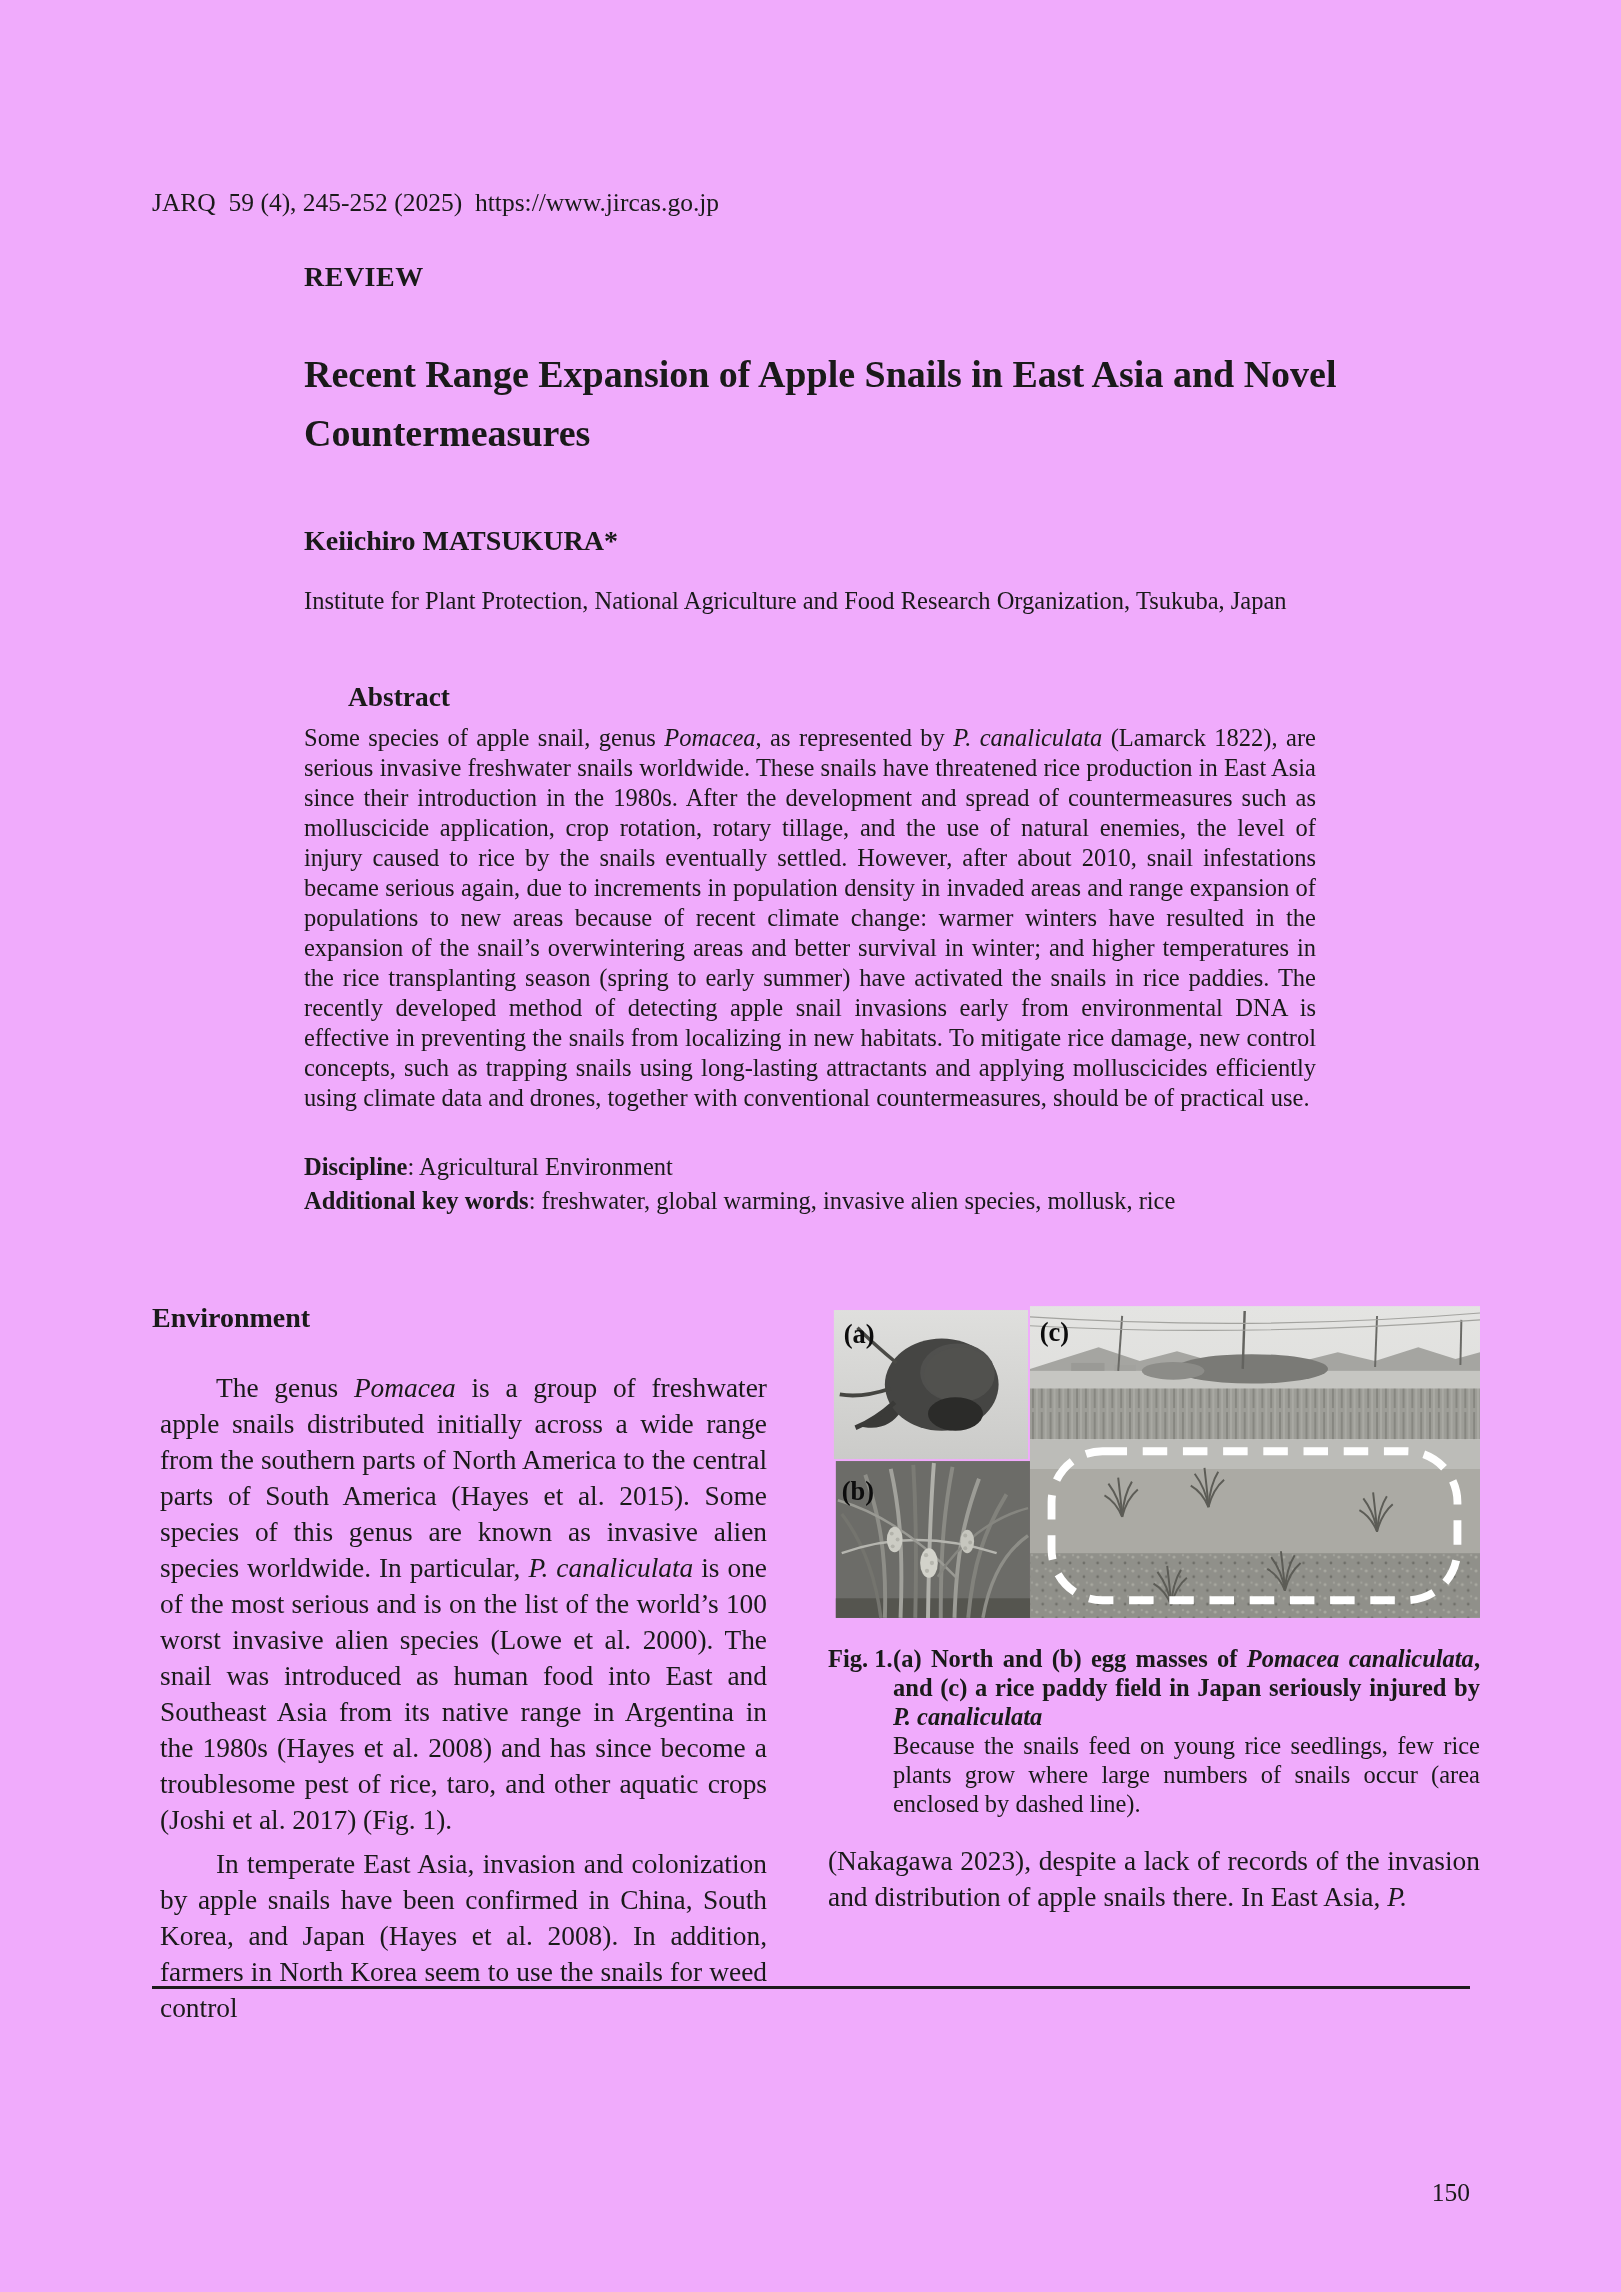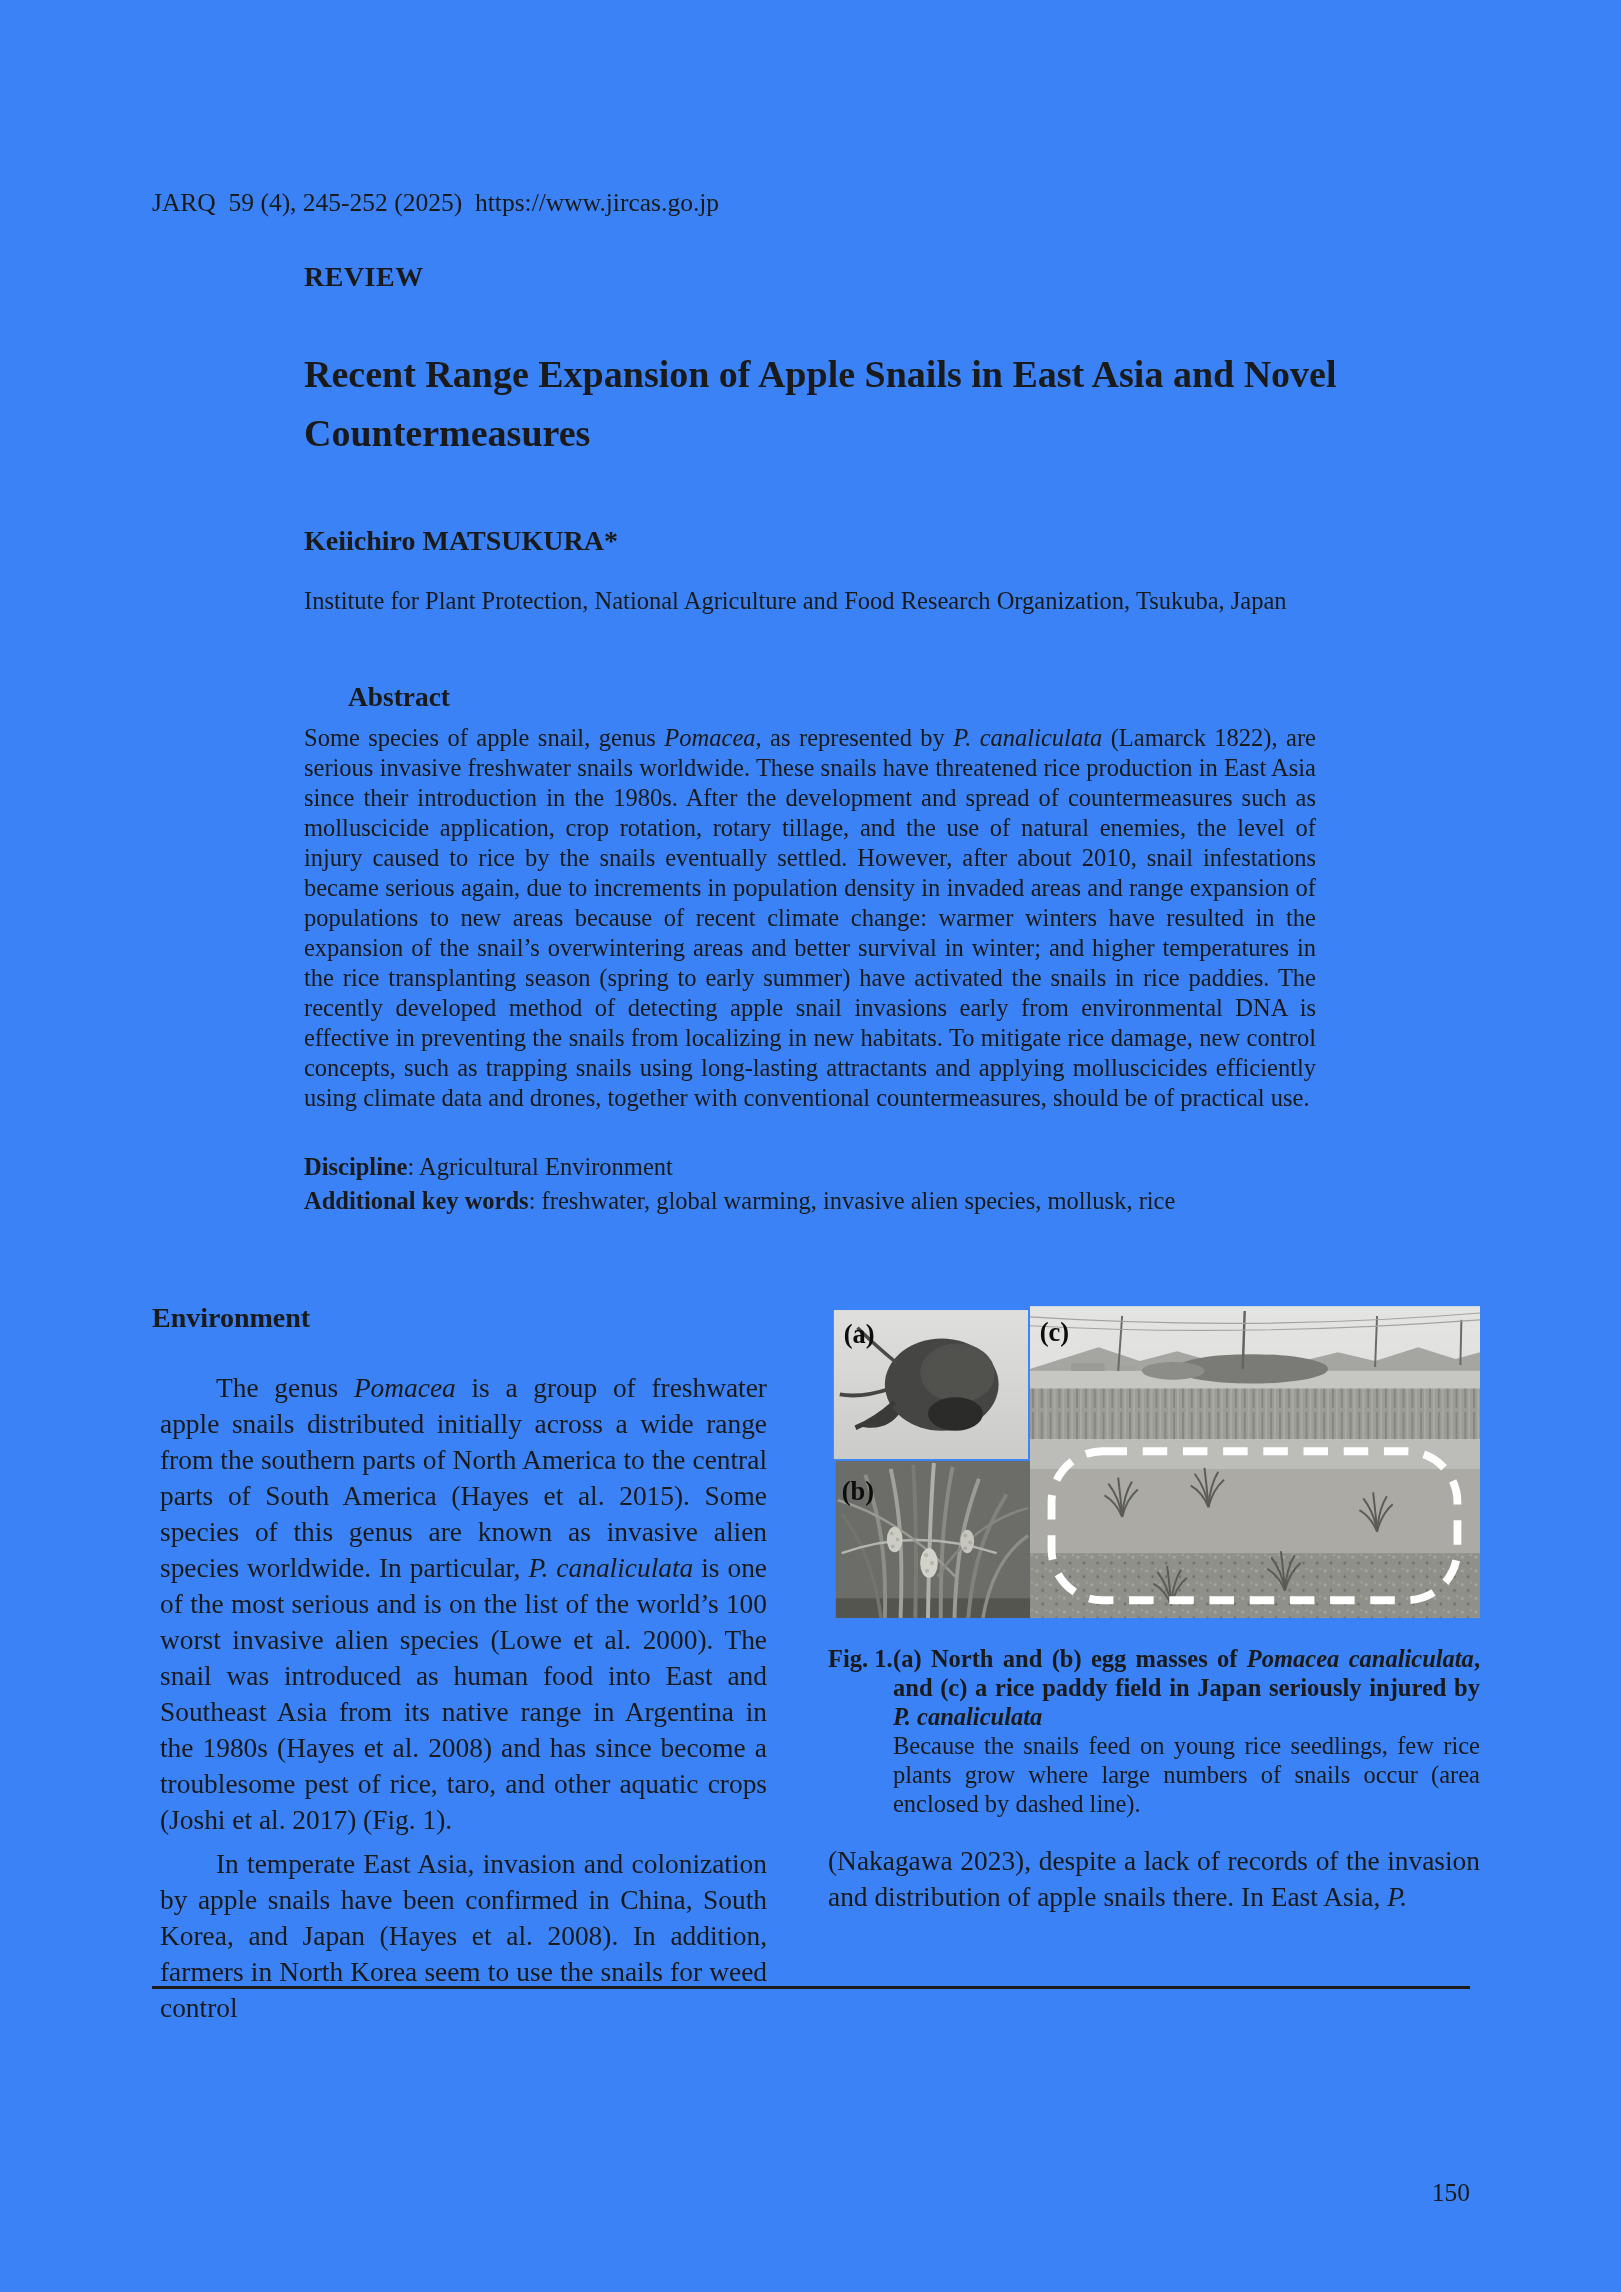--- a/index.html
+++ b/index.html
@@ -1,19 +1,19 @@
 <!DOCTYPE html>
 <html><head>
 <meta charset="utf-8">
 <style>
   html,body{margin:0;padding:0;background:#ffffff;}
   .page{
     position:relative;
     width:1621px;height:2293px;
-    background:#3b82f6;
+    background:#f0abfc;
     font-family:"Liberation Serif","DejaVu Serif",serif;
     color:#1a1a1a;
     overflow:hidden;
   }
   .abs{position:absolute;}
   .header-citation{left:152px;top:188px;font-size:25.5px;white-space:pre;}
   .review-label{left:304px;top:261px;font-size:28px;font-weight:bold;letter-spacing:0.5px;}
   .article-title{left:304px;top:345px;width:1059px;font-size:38px;font-weight:bold;line-height:59px;}
   .author-name{left:304px;top:525px;font-size:28px;font-weight:bold;}
   .author-affiliation{left:304px;top:587px;font-size:24.5px;}

